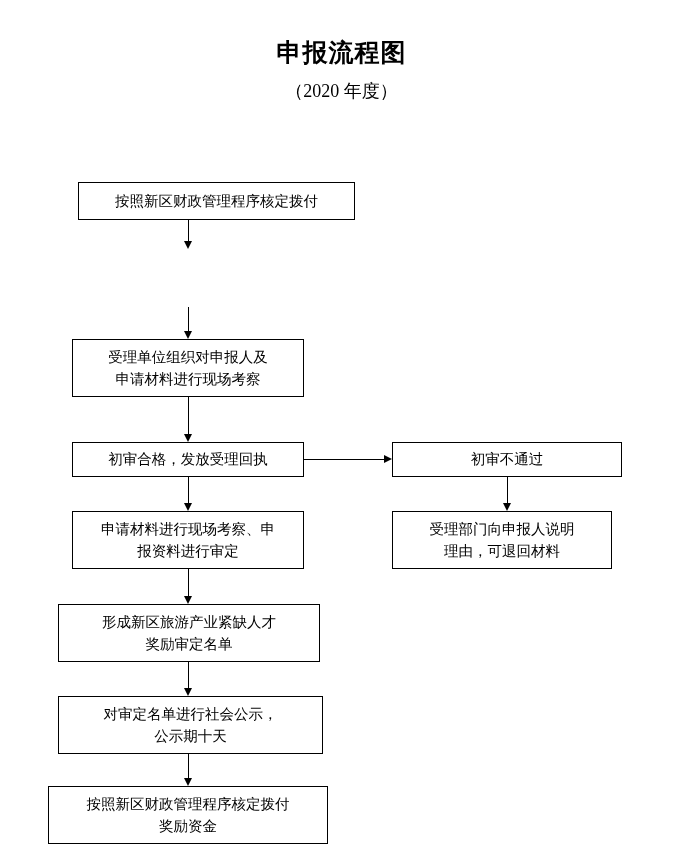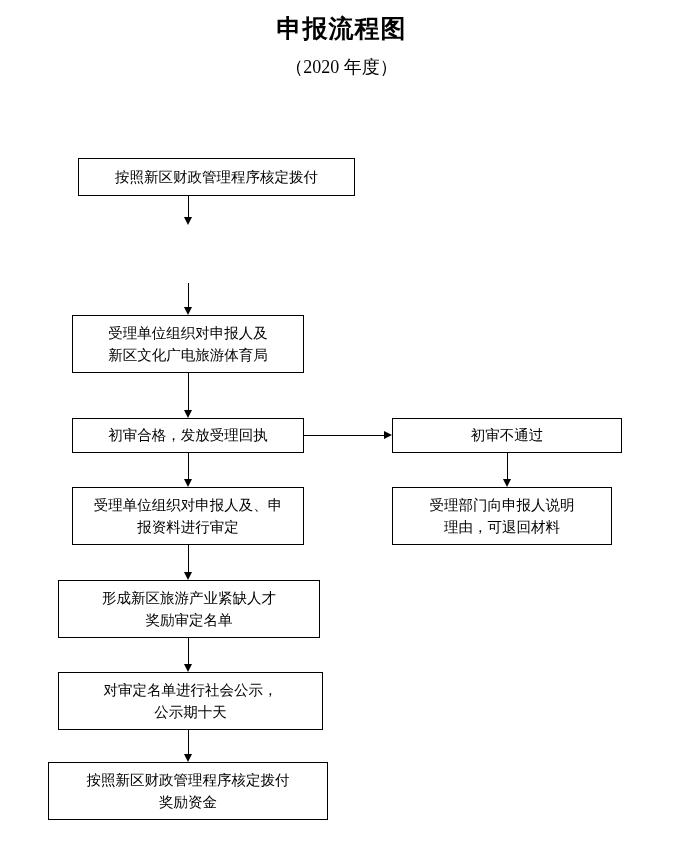--- a/index.html
+++ b/index.html
@@ -12,20 +12,21 @@
     height: 846px;
     position: relative;
     font-family: "Liberation Serif", "DejaVu Serif", serif;
     color: #000000;
     overflow: hidden;
   }
   #page {
     position: relative;
     width: 683px;
     height: 626px;
+    margin-top: 24px;
   }
   .title {
     position: absolute;
     left: 0;
     top: 12px;
     width: 683px;
     text-align: center;
     font-size: 25px;
     font-weight: bold;
     letter-spacing: 1px;
@@ -84,25 +85,25 @@
 
 <div id="page">
 
   <div class="title">申报流程图</div>
   <div class="subtitle">（2020 年度）</div>
 
   <div class="node" style="left:78px; top:158px; width:277px; height:38px;">按照新区财政管理程序核定拨付</div>
 
 
   <div class="node" style="left:72px; top:315px; width:232px; height:58px;">受理单位组织对申报人及
-新区文化广电旅游体育局</div>
+申请材料进行现场考察</div>
 
   <div class="node" style="left:72px; top:418px; width:232px; height:35px;">初审合格，发放受理回执</div>
 
-  <div class="node" style="left:72px; top:487px; width:232px; height:58px;">受理单位组织对申报人及、申
+  <div class="node" style="left:72px; top:487px; width:232px; height:58px;">申请材料进行现场考察、申
 报资料进行审定</div>
 
   <div class="node" style="left:58px; top:580px; width:262px; height:58px;">形成新区旅游产业紧缺人才
 奖励审定名单</div>
 
   <div class="node" style="left:58px; top:672px; width:265px; height:58px;">对审定名单进行社会公示，
 公示期十天</div>
 
   <div class="node" style="left:48px; top:762px; width:280px; height:58px;">按照新区财政管理程序核定拨付
 奖励资金</div>

